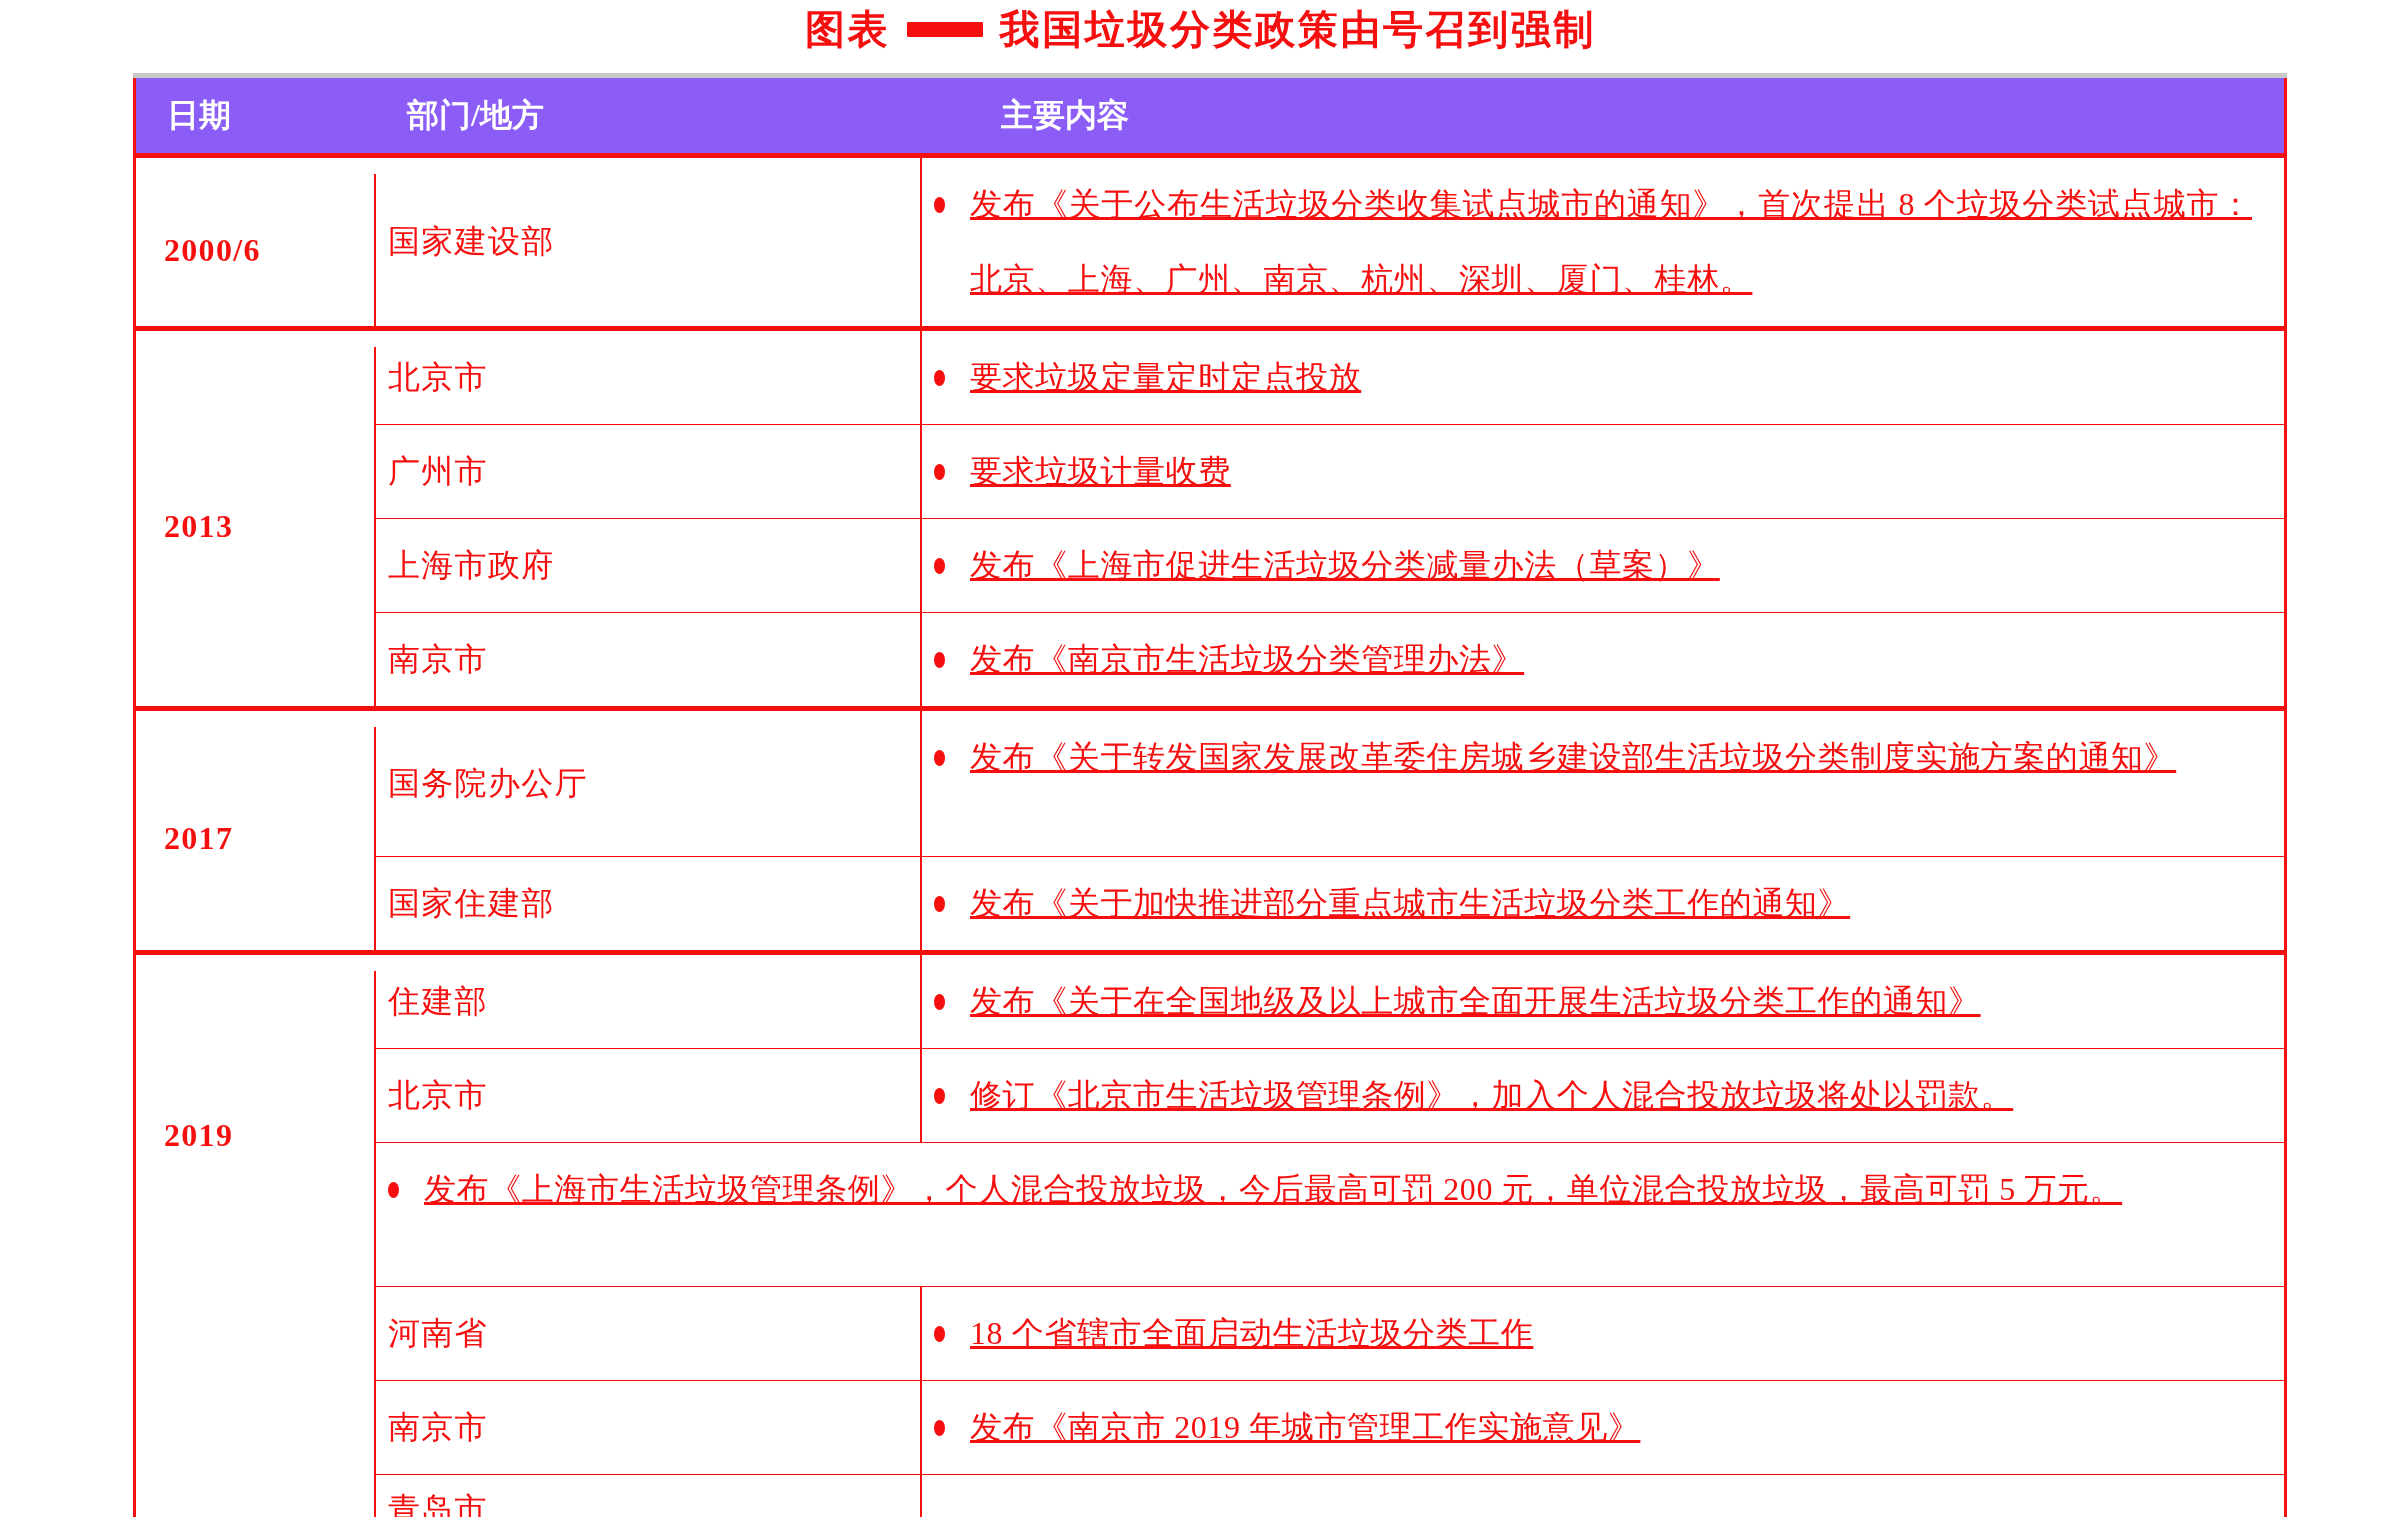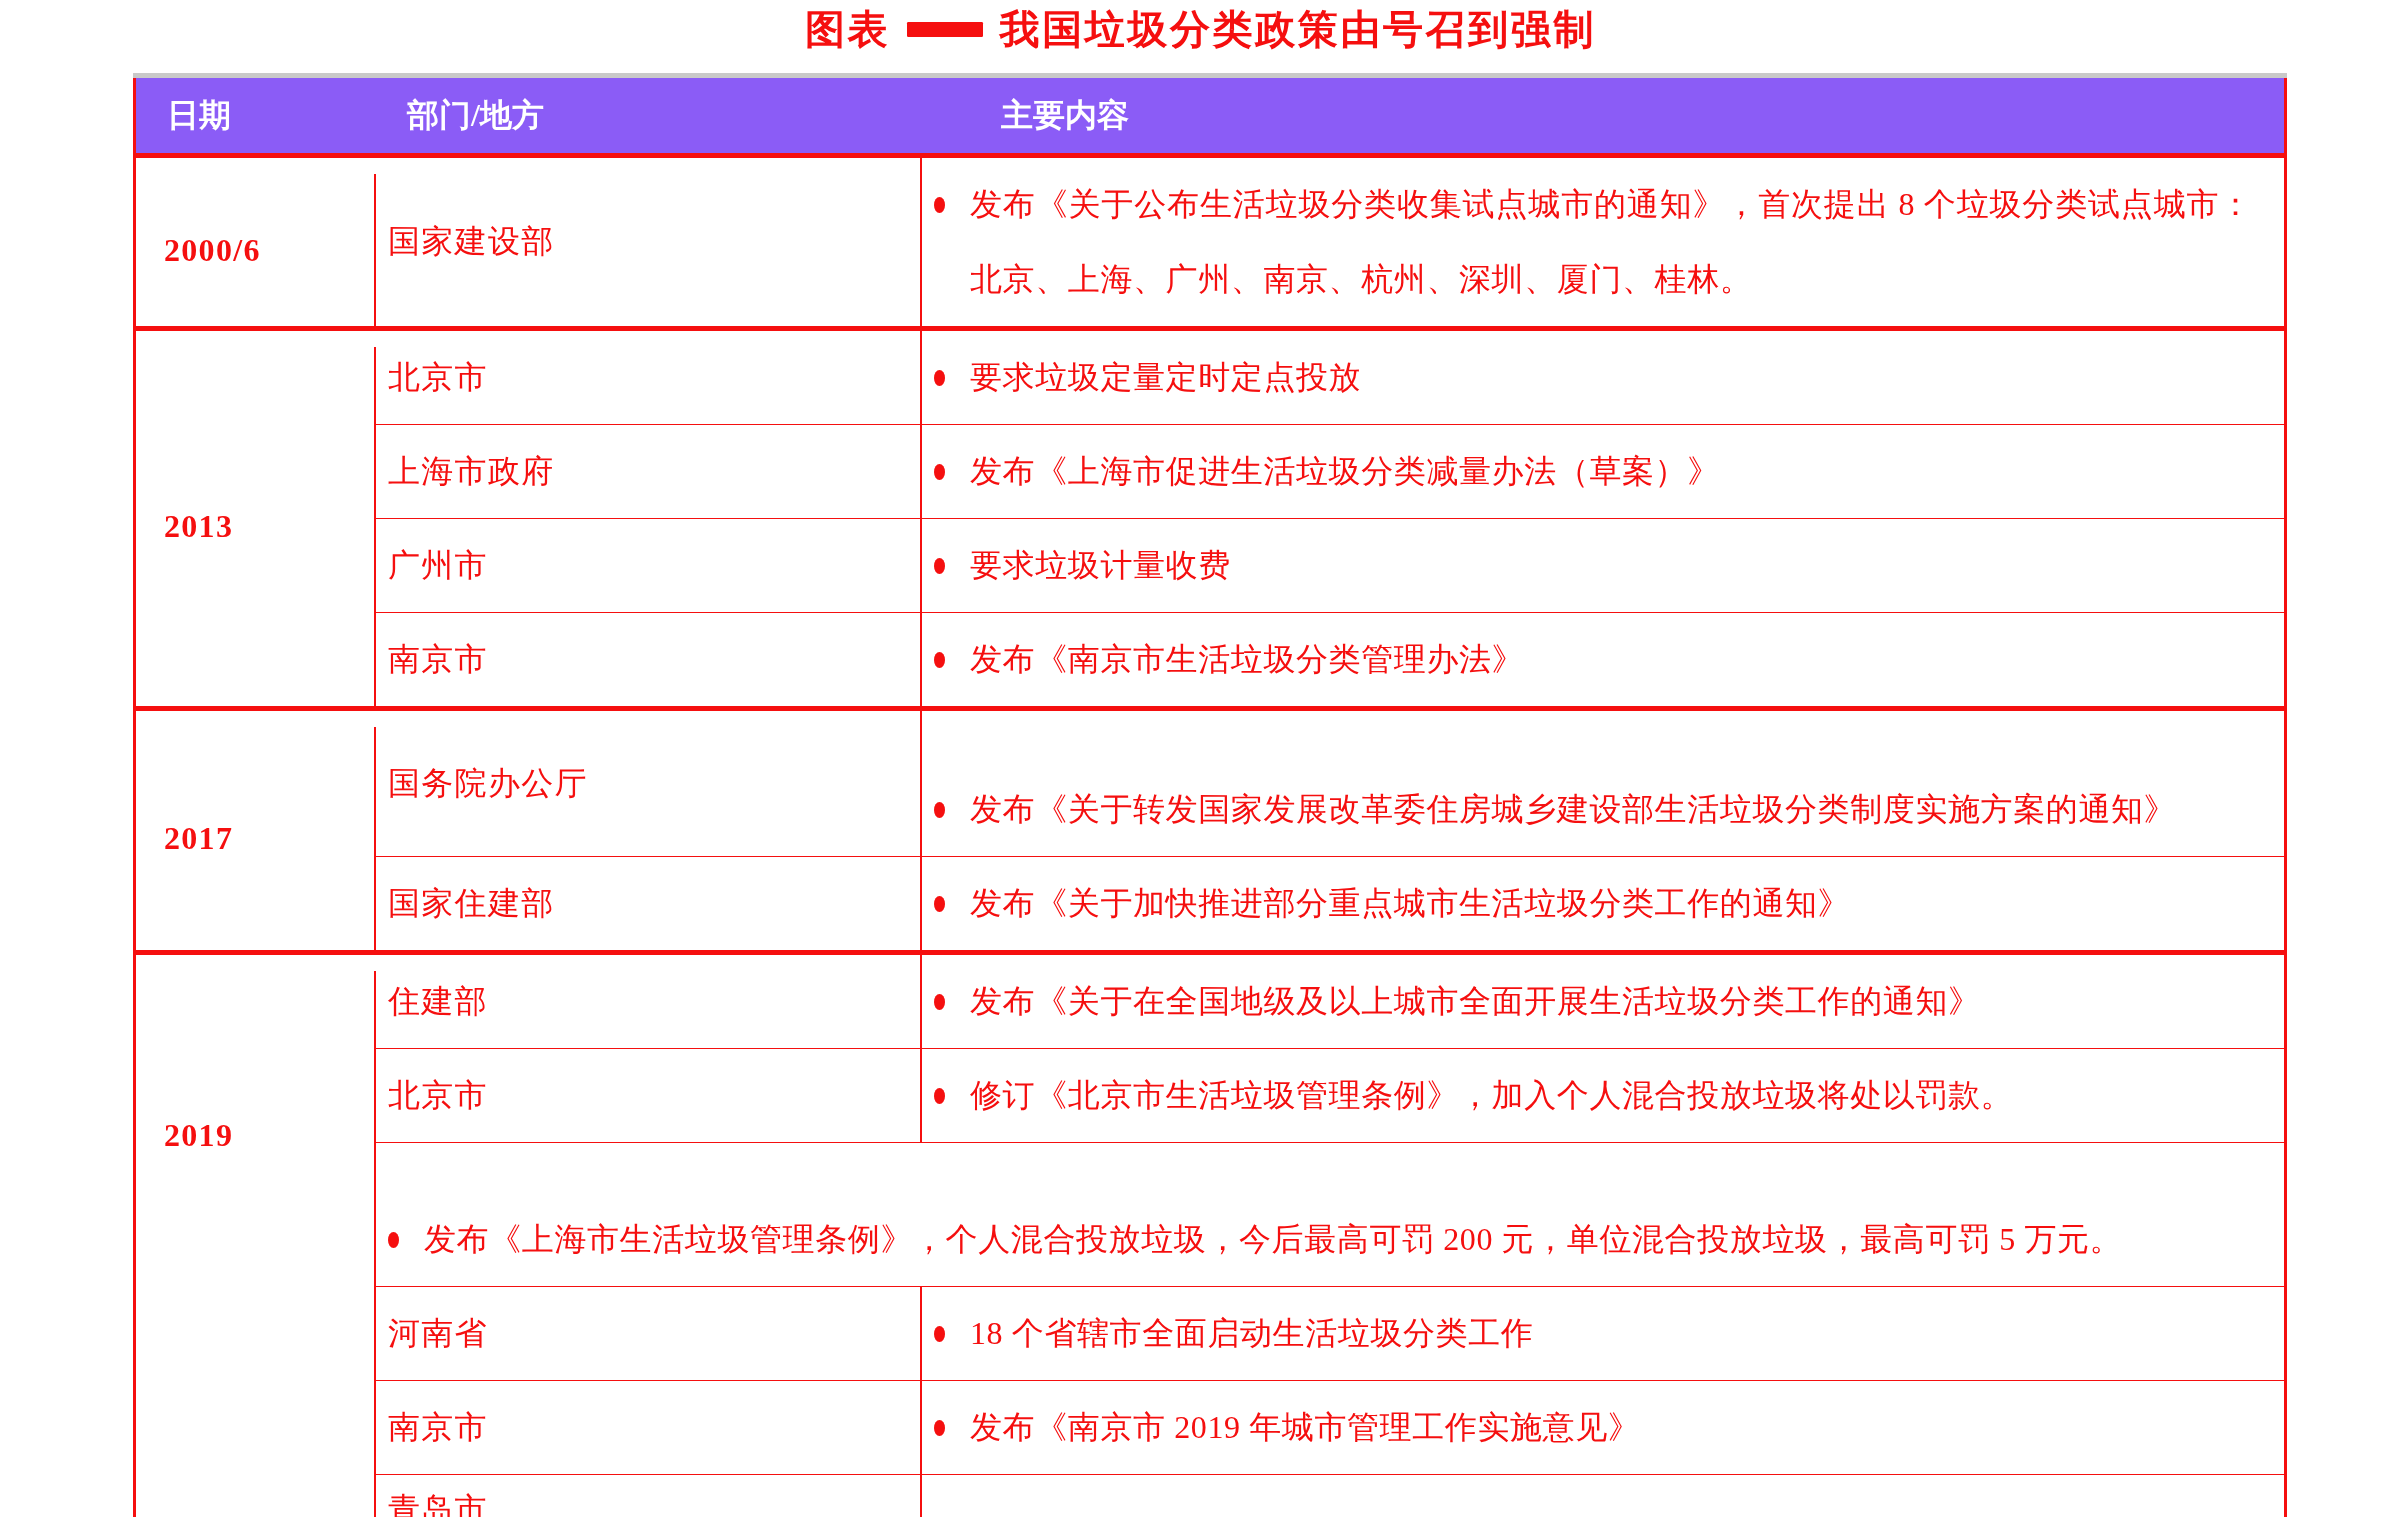--- a/index.html
+++ b/index.html
@@ -48,22 +48,23 @@
   .ycell.offset-top{align-items:flex-start;padding-top:146px;}
   .grows{flex:1;display:flex;flex-direction:column;}
   .row{display:flex;}
   .row + .row{border-top:1.9px solid #f50f0f;}
   .dept{
     width:546px;box-sizing:border-box;border-right:2.6px solid #f50f0f;
     display:flex;align-items:center;padding-left:12px;
     font-size:32px;letter-spacing:1.3px;flex-shrink:0;
   }
   .content{
-    flex:1;display:flex;align-items:flex-end;box-sizing:border-box;
+    flex:1;display:flex;align-items:flex-start;box-sizing:border-box;
     padding:9px 32px 9px 0;
+    text-decoration:underline;
   }
   .ctext{
     position:relative;padding-left:48px;font-size:32px;line-height:75px;
     text-align:justify;text-align-last:left;letter-spacing:0.6px;width:100%;
     box-sizing:border-box;
   }
   .bullet{
     position:absolute;left:11.6px;top:29.6px;width:11.6px;height:16.7px;
     background:#f50f0f;border-radius:50%;
   }
@@ -108,29 +109,29 @@
   <div class="group">
     <div class="ycell">2013</div>
     <div class="grows">
       <div class="row h-s">
         <div class="dept">北京市</div>
         <div class="content">
           <div class="ctext"><span class="bullet"></span><span>要求垃圾定量定时定点投放</span></div>
         </div>
       </div>
       <div class="row h-s">
+        <div class="dept">广州市</div>
+        <div class="content">
+          <div class="ctext"><span class="bullet"></span><span>要求垃圾计量收费</span></div>
+        </div>
+      </div>
+      <div class="row h-s">
         <div class="dept">上海市政府</div>
         <div class="content">
           <div class="ctext"><span class="bullet"></span><span>发布《上海市促进生活垃圾分类减量办法（草案）》</span></div>
-        </div>
-      </div>
-      <div class="row h-s">
-        <div class="dept">广州市</div>
-        <div class="content">
-          <div class="ctext"><span class="bullet"></span><span>要求垃圾计量收费</span></div>
         </div>
       </div>
       <div class="row h-s">
         <div class="dept">南京市</div>
         <div class="content">
           <div class="ctext"><span class="bullet"></span><span>发布《南京市生活垃圾分类管理办法》</span></div>
         </div>
       </div>
     </div>
   </div>

